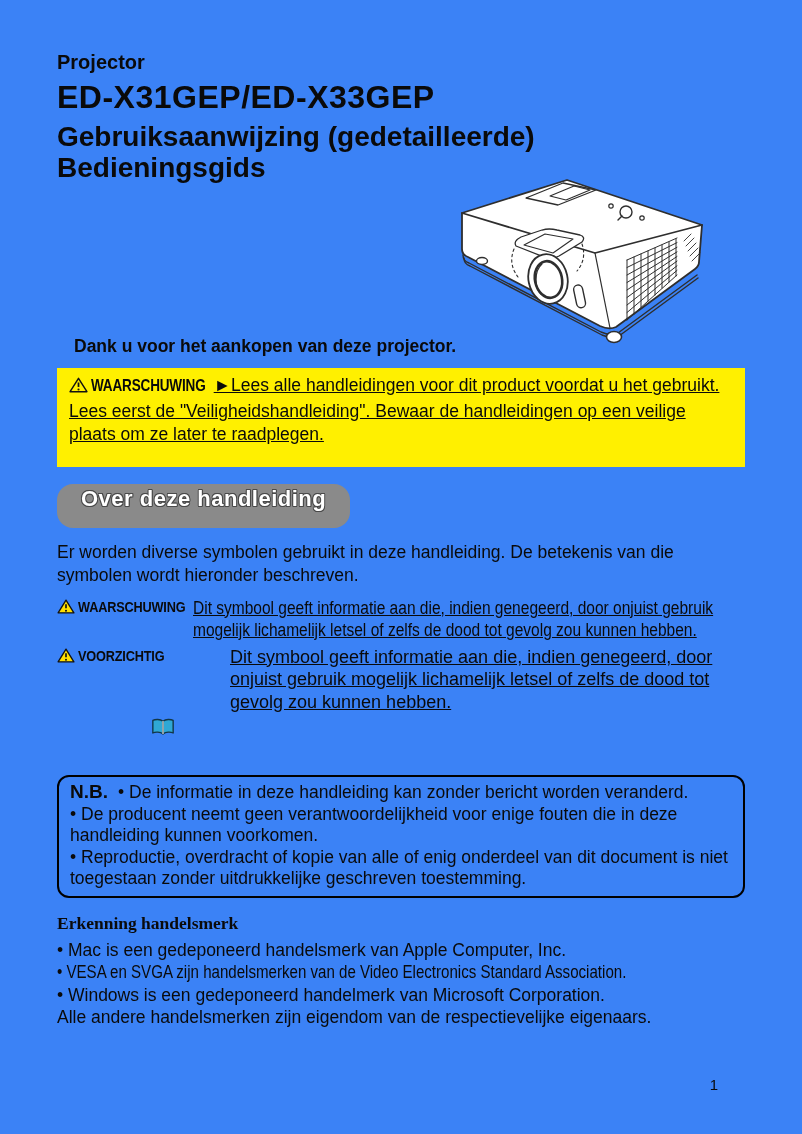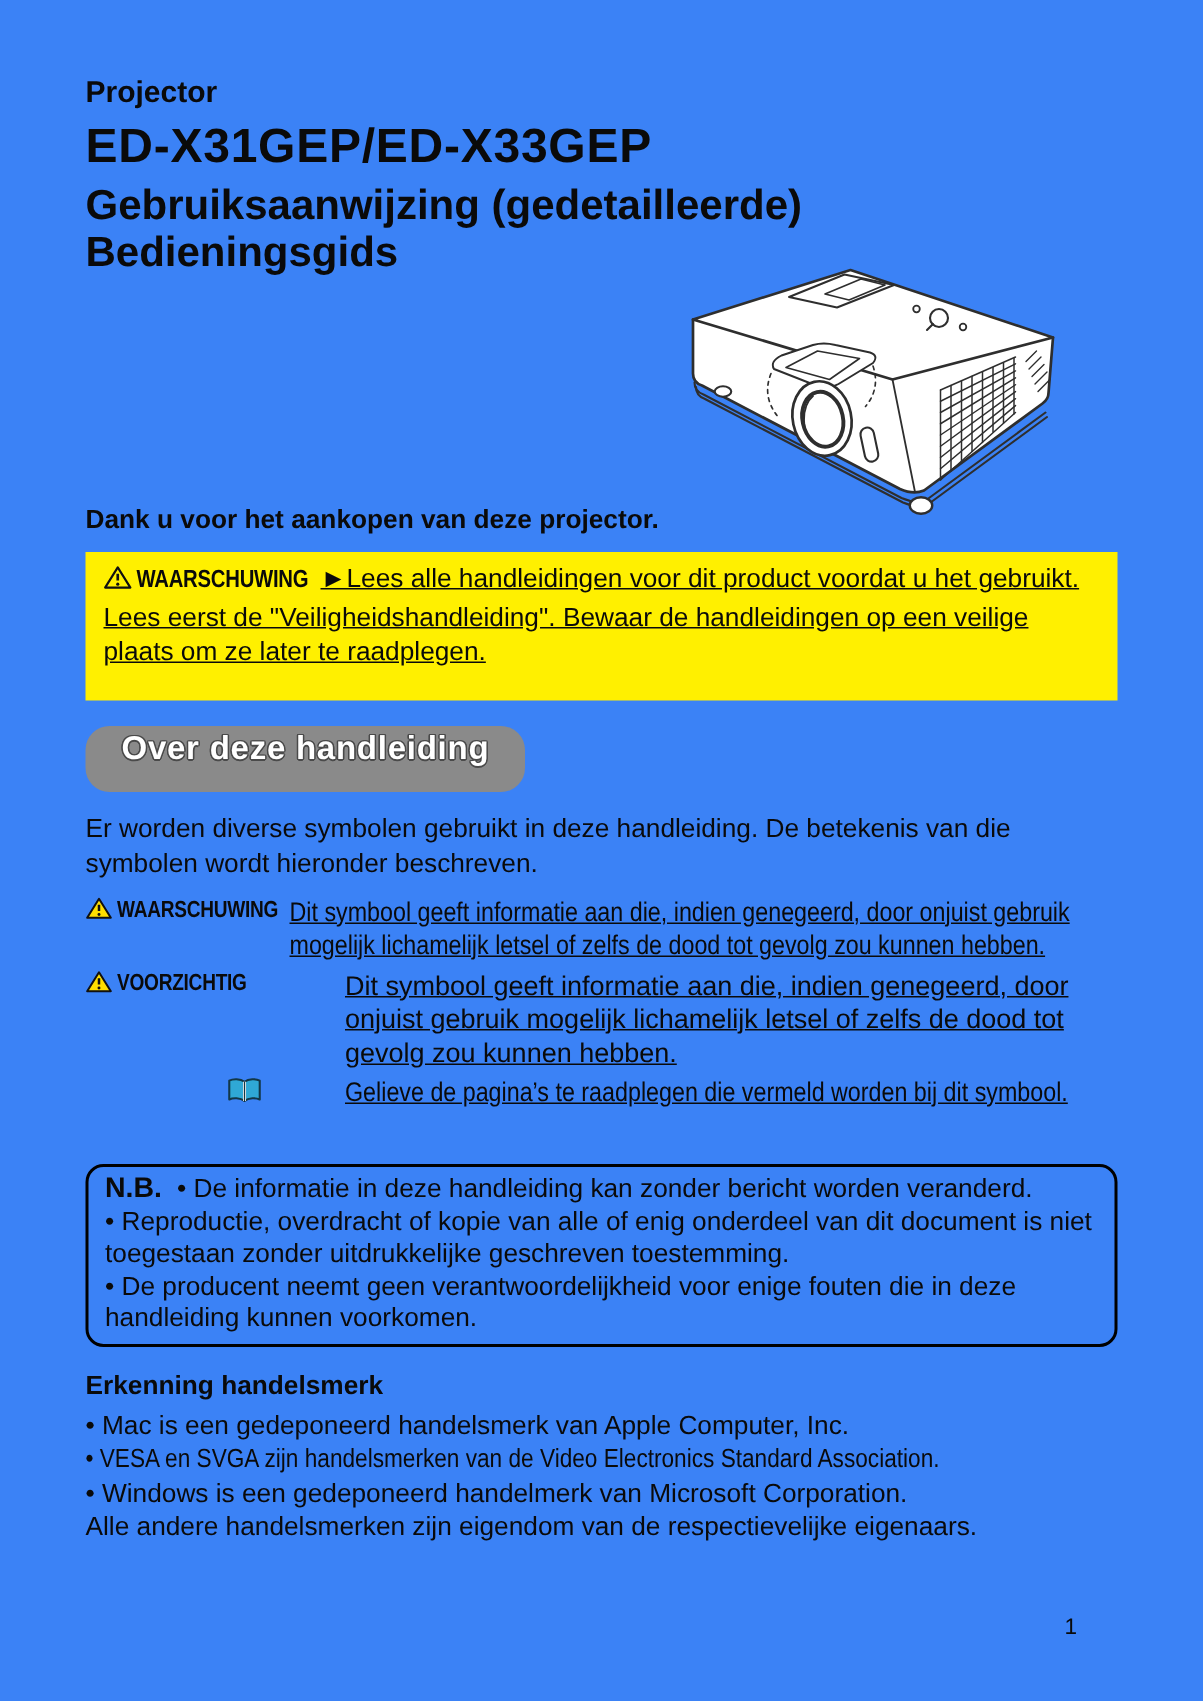--- a/index.html
+++ b/index.html
@@ -17,21 +17,21 @@
   
   .kicker{margin-top:50px;font-size:20px;font-weight:bold;line-height:24px;}
   .model-title{margin:3px 0 0 0;font-size:32px;font-weight:bold;line-height:40px;letter-spacing:.5px;}
   .subtitle{margin:5px 0 0 0;font-size:28px;font-weight:bold;line-height:30px;}
   .subtitle + .subtitle{margin-top:1px;}
 
   
   .projector-art{position:absolute;left:452px;top:165px;width:352px;height:190px;}
 
   
-  .thanks{margin:152px 0 0 0;font-size:17.5px;font-weight:bold;line-height:22px;}
+  .thanks{margin:152px 0 0 17px;font-size:17.5px;font-weight:bold;line-height:22px;}
 
   
   .warnbox{
     margin-top:11px;
     width:664px;
     padding:6px 12px 20px 12px;
     font-size:17.5px;line-height:23.5px;text-decoration:underline;
   }
   .tri-icon{display:inline-block;vertical-align:-2px;margin-right:3px;}
   .wlabel{
@@ -65,21 +65,21 @@
   .nbbox{
     margin-top:35px;
     width:662px;
     border:2.5px solid #000;border-radius:12px;
     padding:4px 11px 6px 11px;
     font-size:17.5px;line-height:21.5px;
   }
   .nblabel{font-weight:bold;font-size:19px;margin-right:10px;}
 
   
-  .tm-heading{margin:15px 0 0 0;font-size:17.5px;font-weight:bold;line-height:20px;}
+  .tm-heading{margin:15px 0 0 0;font-size:17.5px;font-weight:bold;line-height:20px;font-family:Liberation Serif, serif;}
   .tm-items{margin-top:6px;font-size:17.5px;}
   .tm-items > div{line-height:22.5px;}
 
   .pagenum{position:absolute;right:84px;top:1076px;font-size:15px;line-height:18px;}
 </style>
 </head>
 <body>
 
 <div class="page">
 
@@ -208,30 +208,27 @@
       <div class="symrow">
         <div class="symlabel book">
           <span>
             <svg width="24" height="18" viewBox="0 0 26 19">
                 <path d="M13,3.2 C10,.8 4.6,.9 2,2.4 L2,16 C4.6,14.6 10,14.6 13,17 C16,14.6 21.4,14.6 24,16 L24,2.4 C21.4,.9 16,.8 13,3.2 Z" fill="#2fa8d5" stroke="#123747" stroke-width="1.5" stroke-linejoin="round"></path>
                 <path d="M13,3.2 L13,17" stroke="#ffffff" stroke-width="2.2"></path>
                 <path d="M13,3.2 L13,17" stroke="#123747" stroke-width="1"></path>
               </svg>
           </span>
         </div>
-        <div class="symtext">
-            <div class="cond">Gelieve de pagina’s te raadplegen die vermeld worden bij dit symbool.</div>
-          </div>
       </div>
     </div>
 
     <div class="nbbox">
       <div><span class="nblabel">N.B.</span><span>• De informatie in deze handleiding kan zonder bericht worden veranderd.</span></div>
+      <div>• De producent neemt geen verantwoordelijkheid voor enige fouten die in deze handleiding kunnen voorkomen.</div>
       <div>• Reproductie, overdracht of kopie van alle of enig onderdeel van dit document is niet toegestaan zonder uitdrukkelijke geschreven toestemming.</div>
-      <div>• De producent neemt geen verantwoordelijkheid voor enige fouten die in deze handleiding kunnen voorkomen.</div>
     </div>
 
     <h3 class="tm-heading">Erkenning handelsmerk</h3>
     <div class="tm-items">
       <div>• Mac is een gedeponeerd handelsmerk van Apple Computer, Inc.</div>
       <div>
           <span class="cond" style="display:block;">• VESA en SVGA zijn handelsmerken van de Video Electronics Standard Association.</span>
         </div>
       <div>• Windows is een gedeponeerd handelmerk van Microsoft Corporation.</div>
       <div>Alle andere handelsmerken zijn eigendom van de respectievelijke eigenaars.</div>

